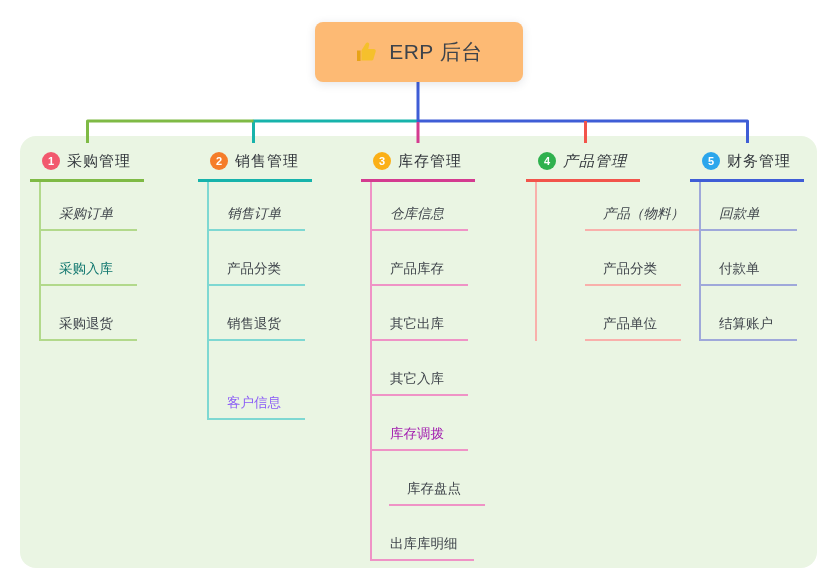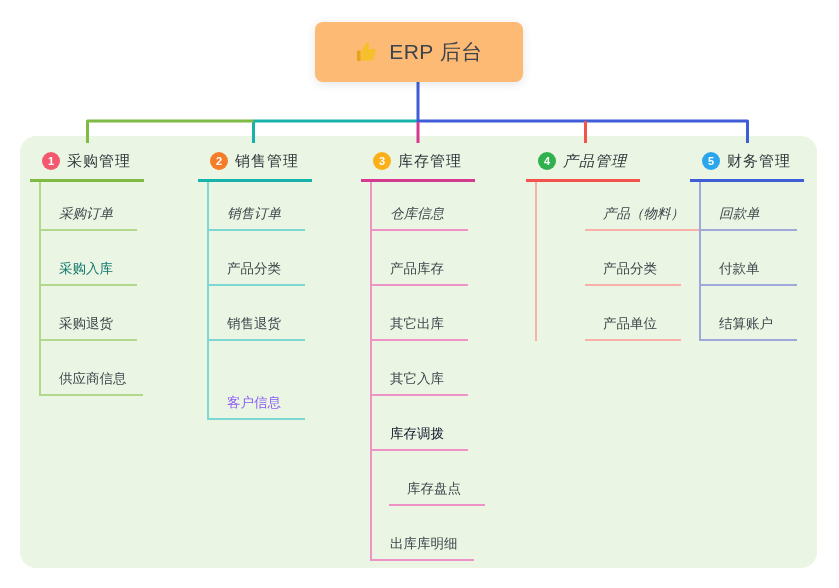--- a/index.html
+++ b/index.html
@@ -67,21 +67,20 @@
 <div id="branches">
     <div class="branch" style="left: 30px;">
       <div class="head" style="border-bottom-color: rgb(127, 186, 69);">
         <span class="badge" style="background: rgb(242, 89, 110);">1</span>
         <span class="head-label" style="color: rgb(51, 55, 61);">采购管理</span>
       </div>
       <div class="kids" style="border-left-color: rgb(178, 217, 139);">
         <div class="kid" style="border-bottom-color: rgb(178, 217, 139); color: rgb(63, 68, 75);">采购订单</div>
         <div class="kid" style="border-bottom-color: rgb(178, 217, 139); color: #0f766e;">采购入库</div>
         <div class="kid" style="border-bottom-color: rgb(178, 217, 139); color: rgb(63, 68, 75);">采购退货</div>
-        <div class="kid" style="border-bottom-color: rgb(178, 217, 139); color: rgb(63, 68, 75);">供应商信息</div>
       </div>
     </div>
     <div class="branch" style="left: 198px;">
       <div class="head" style="border-bottom-color: rgb(23, 179, 171);">
         <span class="badge" style="background: rgb(245, 125, 42);">2</span>
         <span class="head-label" style="color: rgb(51, 55, 61);">销售管理</span>
       </div>
       <div class="kids" style="border-left-color: rgb(126, 216, 210);">
         <div class="kid" style="border-bottom-color: rgb(126, 216, 210); color: rgb(63, 68, 75);">销售订单</div>
         <div class="kid" style="border-bottom-color: rgb(126, 216, 210); color: rgb(63, 68, 75);">产品分类</div>
@@ -92,21 +91,21 @@
     <div class="branch" style="left: 361px;">
       <div class="head" style="border-bottom-color: rgb(212, 59, 144);">
         <span class="badge" style="background: rgb(251, 176, 23);">3</span>
         <span class="head-label" style="color: rgb(51, 55, 61);">库存管理</span>
       </div>
       <div class="kids" style="border-left-color: rgb(239, 147, 198);">
         <div class="kid" style="border-bottom-color: rgb(239, 147, 198); color: rgb(63, 68, 75);">仓库信息</div>
         <div class="kid" style="border-bottom-color: rgb(239, 147, 198); color: rgb(63, 68, 75);">产品库存</div>
         <div class="kid" style="border-bottom-color: rgb(239, 147, 198); color: rgb(63, 68, 75);">其它出库</div>
         <div class="kid" style="border-bottom-color: rgb(239, 147, 198); color: rgb(63, 68, 75);">其它入库</div>
-        <div class="kid" style="border-bottom-color: rgb(239, 147, 198); color: #0f172a;">库存调拨</div>
+        <div class="kid" style="border-bottom-color: rgb(239, 147, 198); color: #a21caf;">库存调拨</div>
         <div class="kid" style="border-bottom-color: rgb(239, 147, 198); color: rgb(63, 68, 75); margin-left: 17px;">库存盘点</div>
         <div class="kid" style="border-bottom-color: rgb(239, 147, 198); color: rgb(63, 68, 75);">出库库明细</div>
       </div>
     </div>
     <div class="branch" style="left: 526px;">
       <div class="head" style="border-bottom-color: rgb(242, 84, 75);">
         <span class="badge" style="background: rgb(47, 177, 78);">4</span>
         <span class="head-label" style="color: rgb(51, 55, 61); font-style: italic;">产品管理</span>
       </div>
       <div class="kids" style="border-left-color: rgb(249, 176, 171); padding-left: 48px;">

